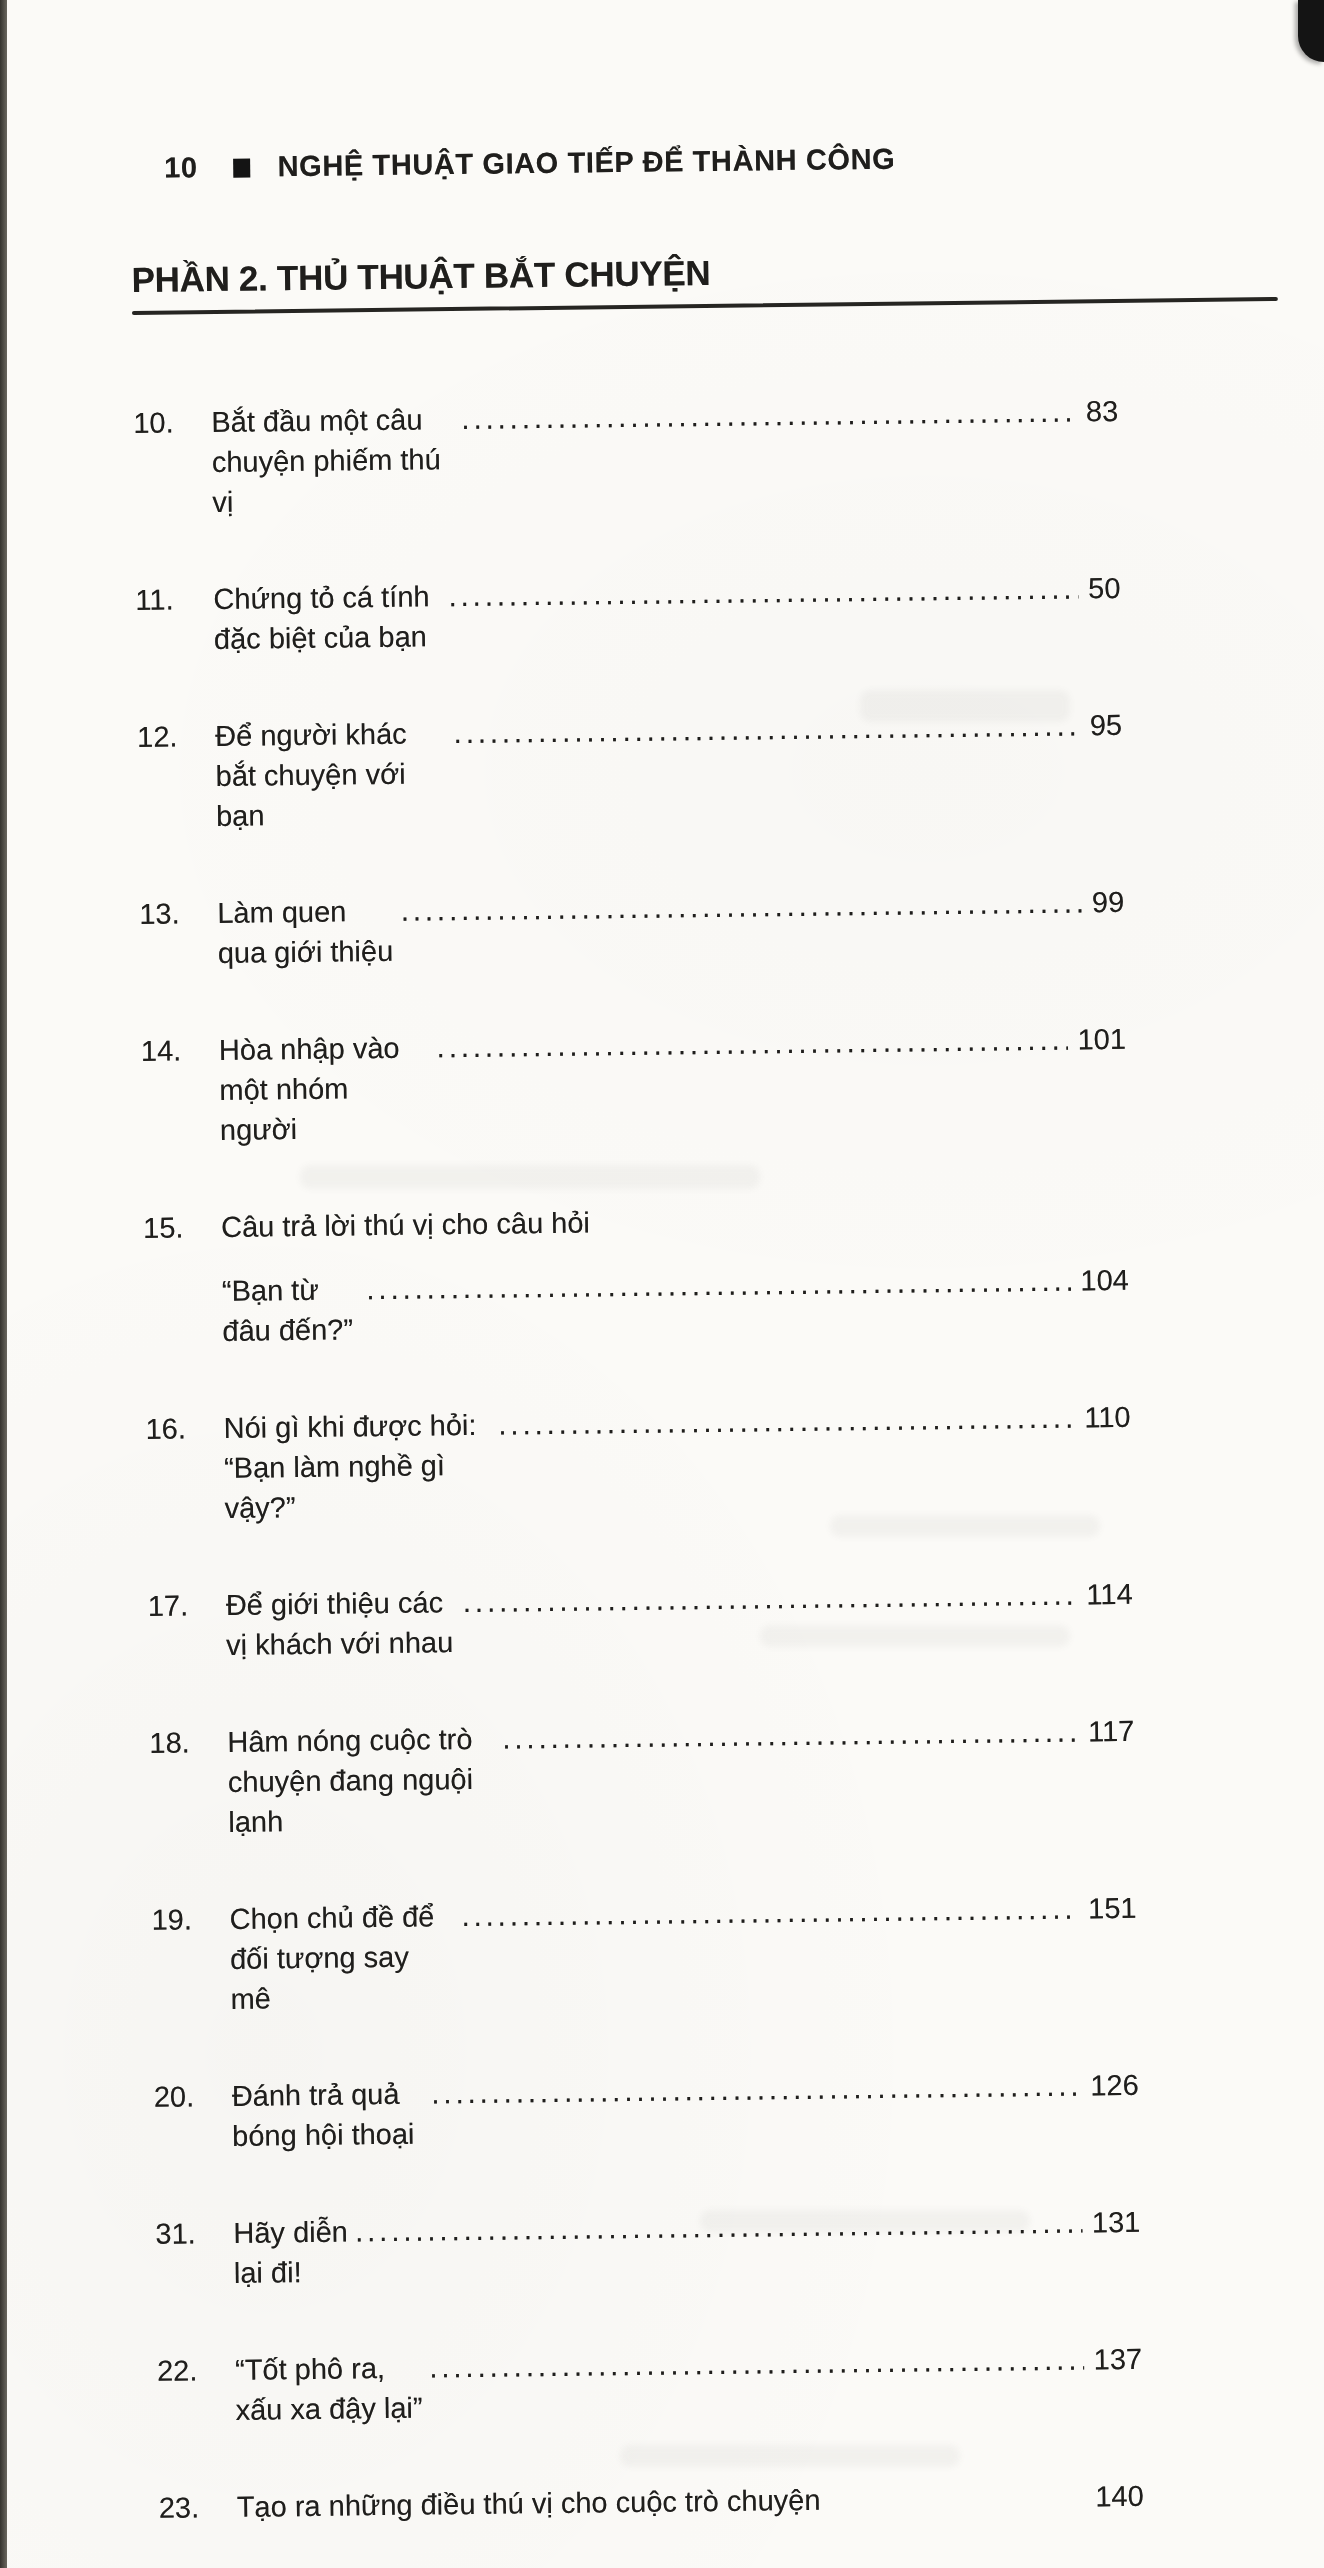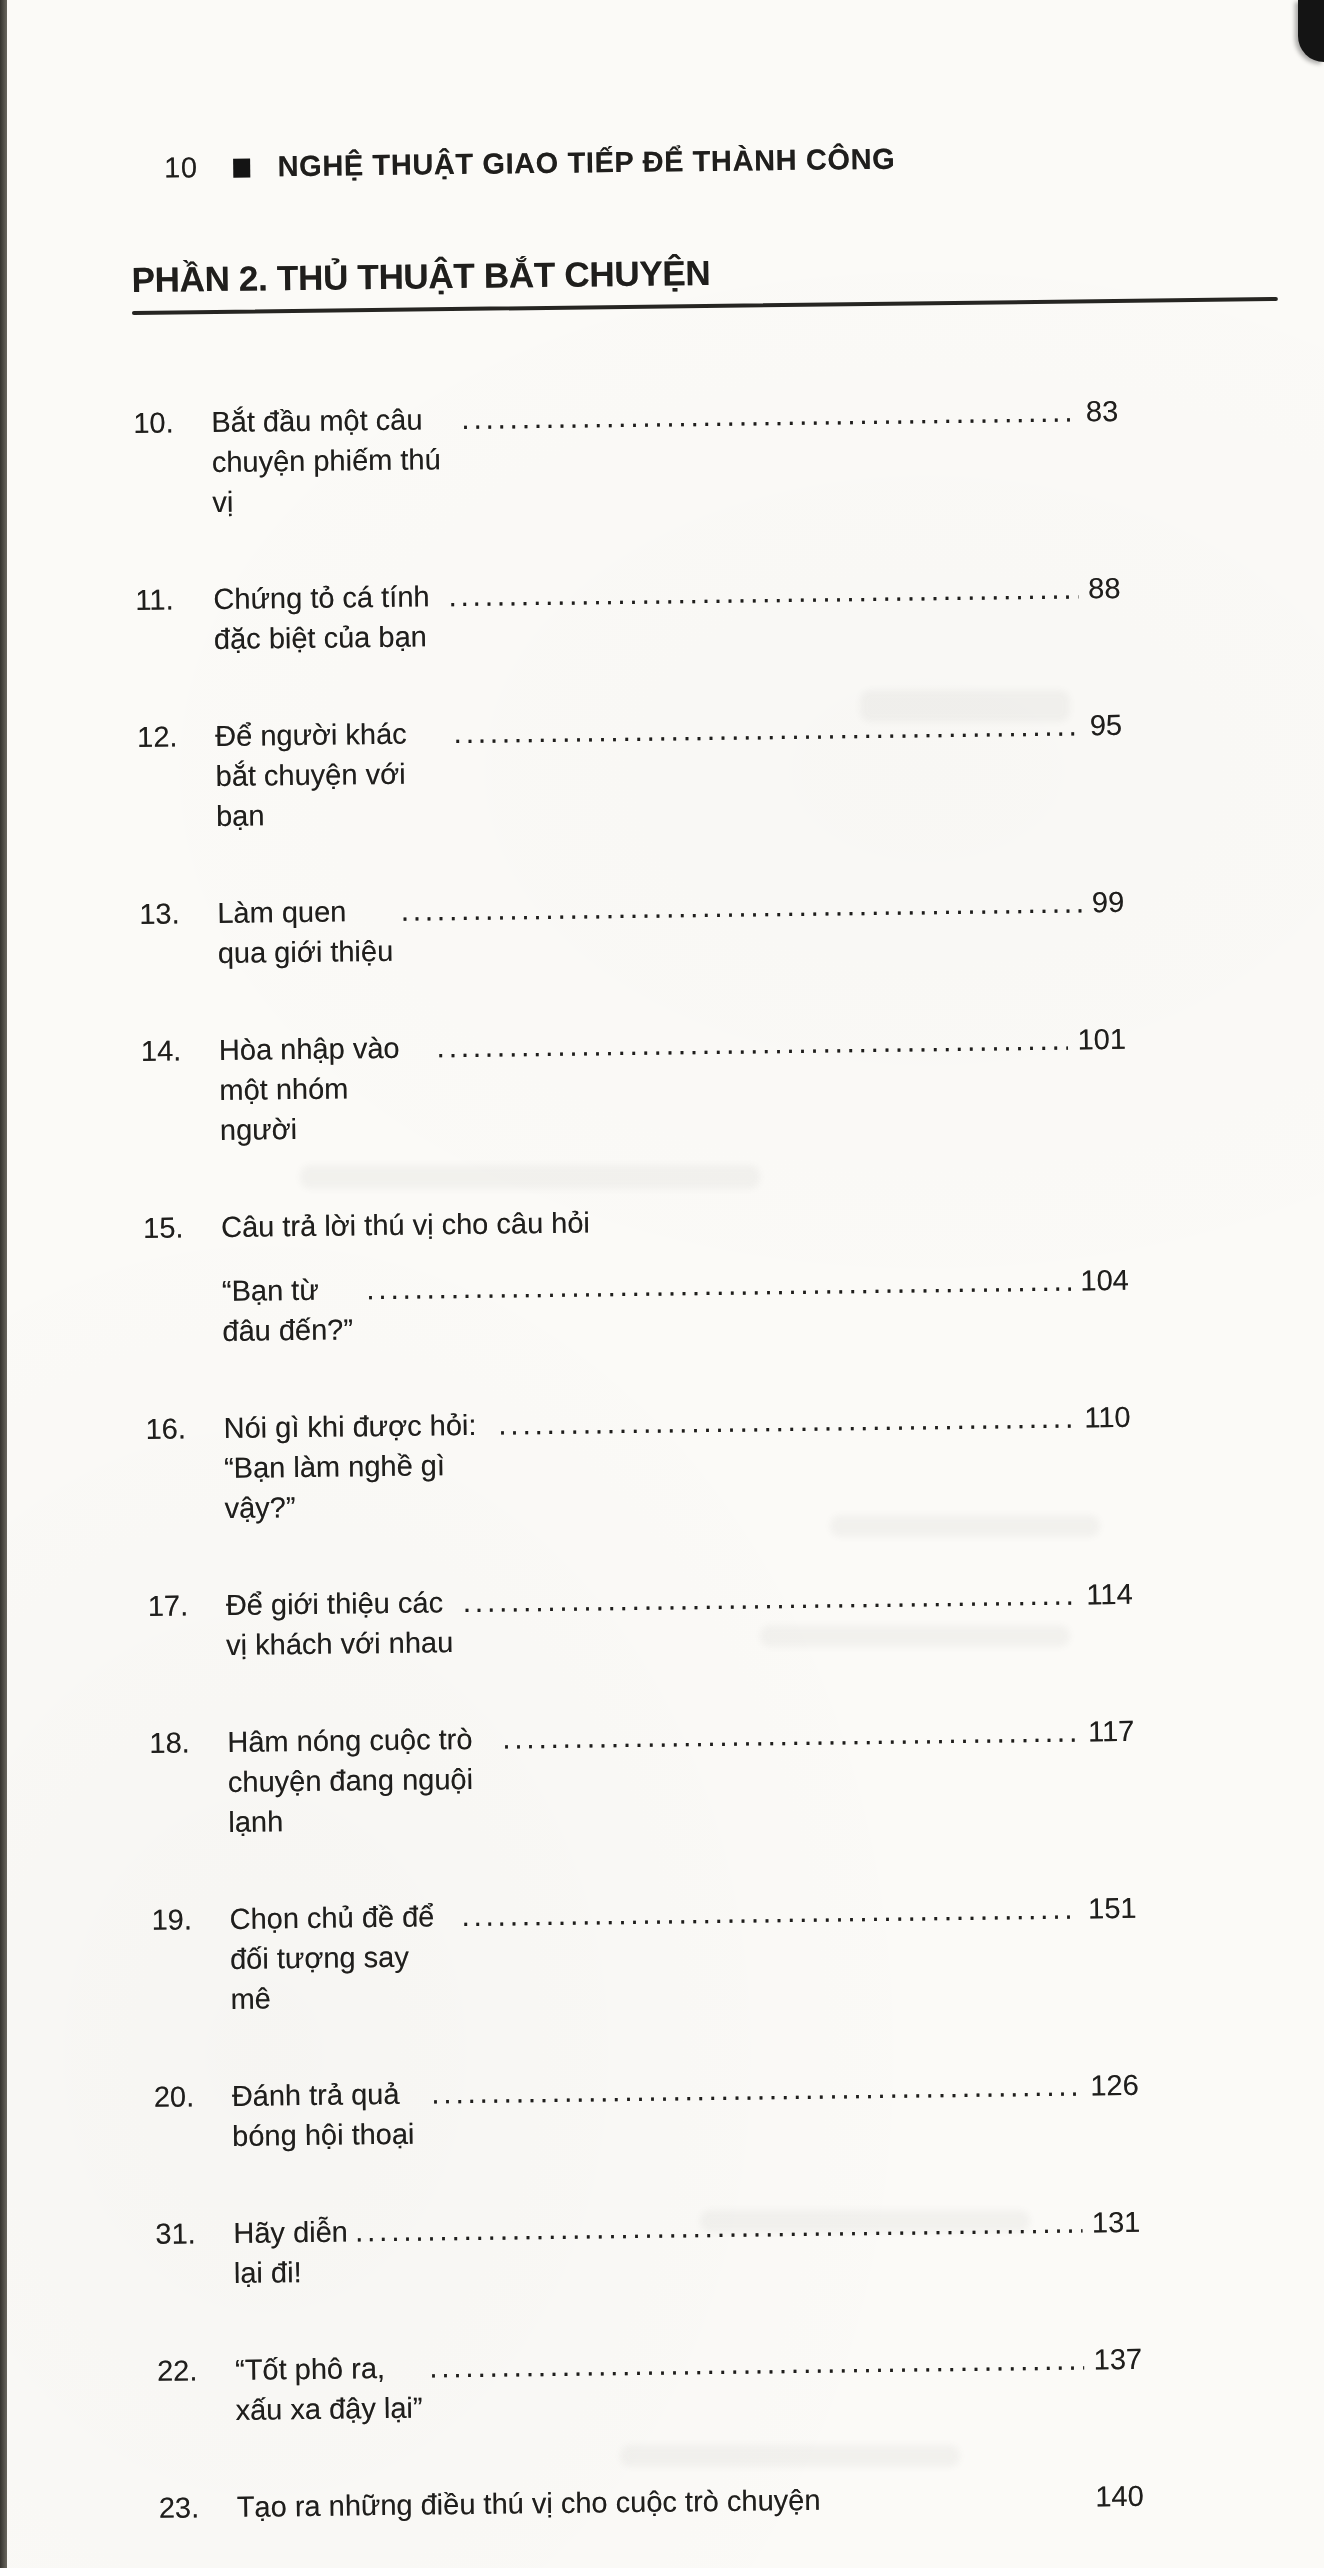--- a/index.html
+++ b/index.html
@@ -34,21 +34,21 @@
   .content{
     position:absolute;left:130px;top:152px;width:985px;
     transform:rotate(-0.7deg);transform-origin:left top;
     text-shadow:0 0 .6px rgba(20,20,18,.5);
   }
   .running-header{
     display:flex;align-items:center;
     font-size:29px;font-weight:700;letter-spacing:.6px;
     margin-left:34px;
   }
-  .folio{font-weight:400;}
+  .folio{font-weight:700;}
   .sq{
     display:inline-block;width:17px;height:19px;background:#141414;
     margin:0 27px 0 36px;transform:translateY(1px);
   }
   .sec-title{
     font-size:35px;font-weight:700;letter-spacing:-0.3px;
     margin:0;line-height:1.2;
   }
   .sec-0 .sec-title{margin-top:74px;}
   .rule{height:4px;background:#262522;margin-top:10px;border-radius:2px;}
@@ -100,21 +100,21 @@
   </div>
 </span>
   </div>
 
   <div class="entry">
     <span class="num">11.</span>
     <span class="body">
   <div class="line">
     <span class="t">Chứng tỏ cá tính đặc biệt của bạn</span>
     <span class="leader"></span>
-    <span class="pg">88</span>
+    <span class="pg">50</span>
   </div>
 </span>
   </div>
 
   <div class="entry">
     <span class="num">12.</span>
     <span class="body">
   <div class="line">
     <span class="t">Để người khác bắt chuyện với bạn</span>
     <span class="leader"></span>

